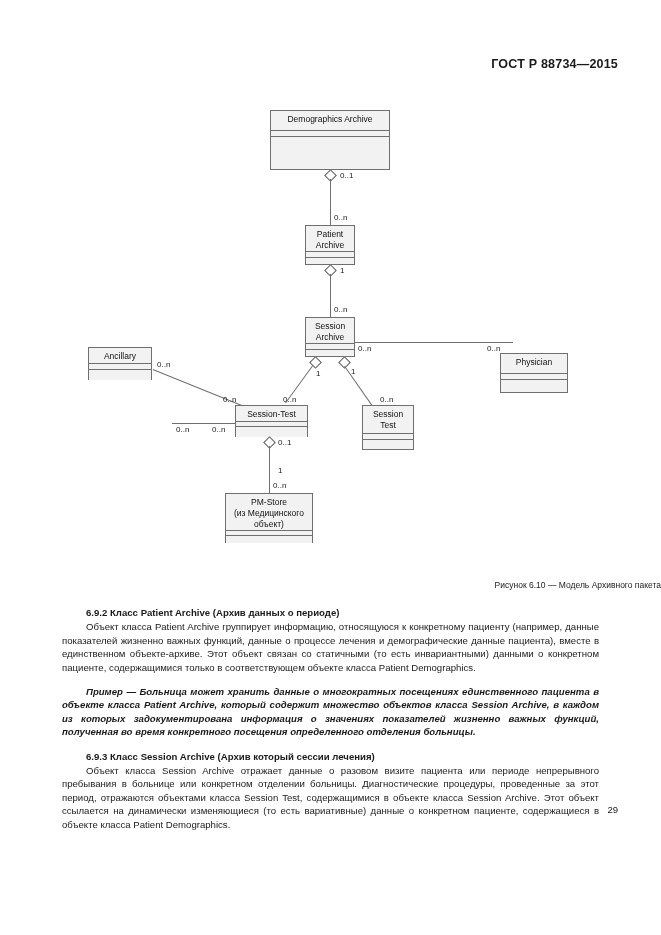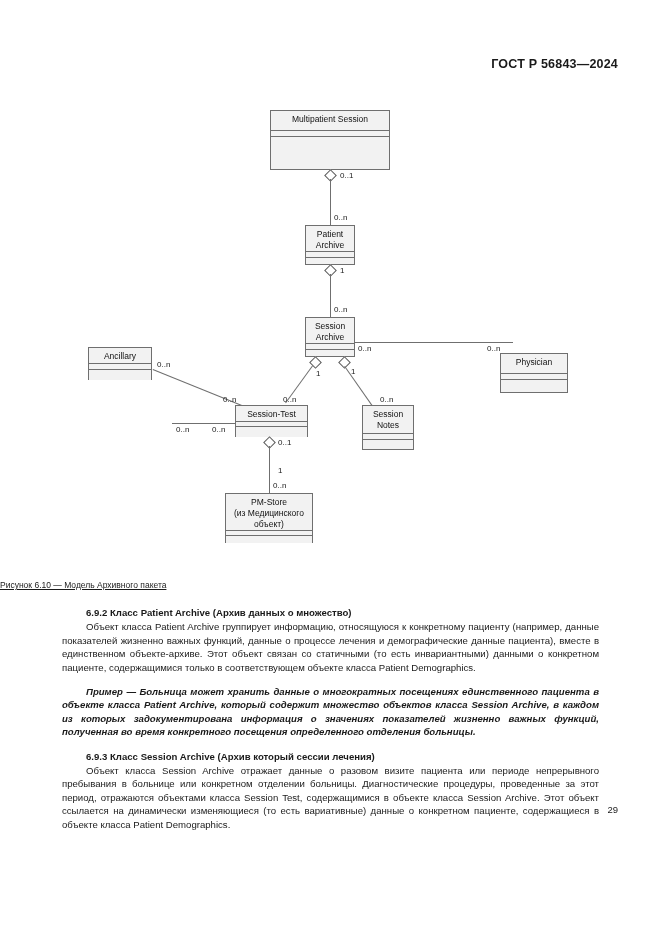--- a/index.html
+++ b/index.html
@@ -103,23 +103,22 @@
     color: #1a1a1a;
     white-space: nowrap;
   }
 
   
   .fig-caption {
     position: absolute;
     top: 580px;
     left: 0;
     width: 661px;
-    text-align: left;
+    text-align: right;
     font-size: 8.5px;
-    text-decoration: underline;
   }
 
   
   .text-col {
     position: absolute;
     left: 62px;
     width: 537px;
     top: 606px;
     font-size: 9.6px;
     line-height: 13.4px;
@@ -152,26 +151,26 @@
     right: 43px;
     top: 804px;
     font-size: 9.5px;
   }
 </style>
 </head>
 <body>
 
 <div class="page">
 
-  <div class="doc-header">ГОСТ Р 56843—2024</div>
+  <div class="doc-header">ГОСТ Р 88734—2015</div>
 
   <div class="diagram">
 
     <div class="uml-box" style="left:270px; top:15px; width:120px; height:60px;">
-      <div class="uml-title" style="height:20px;">Multipatient Session</div>
+      <div class="uml-title" style="height:20px;">Demographics Archive</div>
       <div class="uml-compartment" style="height:6px;"></div>
       <div class="uml-compartment last" style="height:32px;"></div>
     </div>
 
     <div class="diamond" style="left:326px; top:76px;"></div>
     <div class="mult" style="left:340px; top:76px;">0..1</div>
     <div class="vline" style="left:330px; top:84px; height:46px;"></div>
 
     <div class="mult" style="left:334px; top:118px;">0..n</div>
 
@@ -230,21 +229,21 @@
     <div class="mult" style="left:176px; top:330px;">0..n</div>
     <div class="mult" style="left:212px; top:330px;">0..n</div>
 
     <div class="uml-box" style="left:235px; top:310px; width:73px; height:32px;">
       <div class="uml-title" style="height:16px;">Session-Test</div>
       <div class="uml-compartment" style="height:5px;"></div>
       <div class="uml-compartment last" style="height:10px;"></div>
     </div>
 
     <div class="uml-box" style="left:362px; top:310px; width:52px; height:45px;">
-      <div class="uml-title" style="height:28px;">Session Notes</div>
+      <div class="uml-title" style="height:28px;">Session Test</div>
       <div class="uml-compartment" style="height:6px;"></div>
       <div class="uml-compartment last" style="height:9px;"></div>
     </div>
 
     <div class="diamond" style="left:265px; top:343px;"></div>
     <div class="mult" style="left:278px; top:343px;">0..1</div>
     <div class="vline" style="left:269px; top:351px; height:47px;"></div>
     <div class="mult" style="left:278px; top:371px;">1</div>
     <div class="mult" style="left:273px; top:386px;">0..n</div>
 
@@ -255,21 +254,21 @@
       </div>
       <div class="uml-compartment" style="height:5px;"></div>
       <div class="uml-compartment last" style="height:7px;"></div>
     </div>
 
   </div>
 
   <div class="fig-caption">Рисунок 6.10 — Модель Архивного пакета</div>
 
   <div class="text-col">
-    <p class="sec-head">6.9.2 Класс Patient Archive (Архив данных о множество)</p>
+    <p class="sec-head">6.9.2 Класс Patient Archive (Архив данных о периоде)</p>
     <p class="para">Объект класса Patient Archive группирует информацию, относящуюся к конкретному пациенту (например, данные показателей жизненно важных функций, данные о процессе лечения и демографические данные пациента), вместе в единственном объекте-архиве. Этот объект связан со статичными (то есть инвариантными) данными о конкретном пациенте, содержащимися только в соответствующем объекте класса Patient Demographics.</p>
     <p class="para example">Пример — Больница может хранить данные о многократных посещениях единственного пациента в объекте класса Patient Archive, который содержит множество объектов класса Session Archive, в каждом из которых задокументирована информация о значениях показателей жизненно важных функций, полученная во время конкретного посещения определенного отделения больницы.</p>
     <p class="sec-head second">6.9.3 Класс Session Archive (Архив который сессии лечения)</p>
     <p class="para">Объект класса Session Archive отражает данные о разовом визите пациента или периоде непрерывного пребывания в больнице или конкретном отделении больницы. Диагностические процедуры, проведенные за этот период, отражаются объектами класса Session Test, содержащимися в объекте класса Session Archive. Этот объект ссылается на динамически изменяющиеся (то есть вариативные) данные о конкретном пациенте, содержащиеся в объекте класса Patient Demographics.</p>
   </div>
 
   <div class="page-num">29</div>
 
 </div>
 

